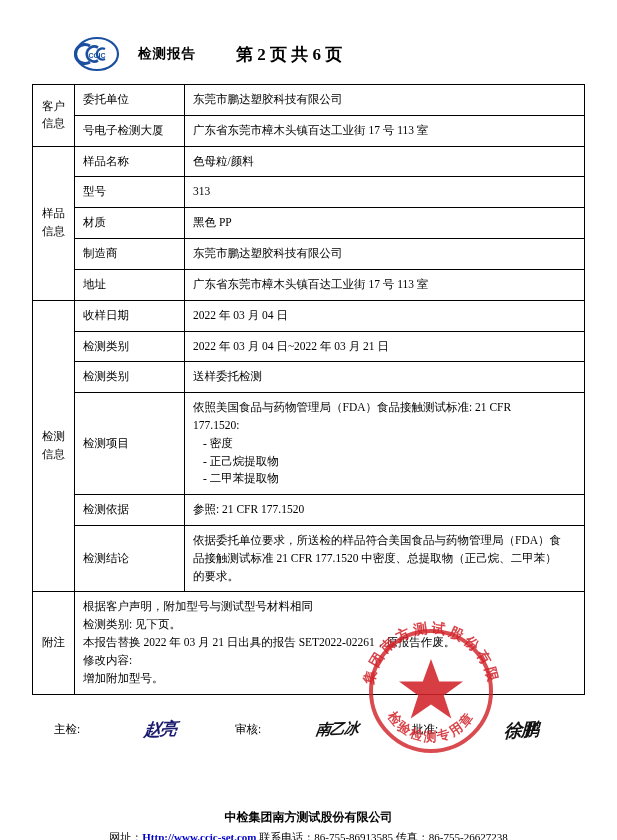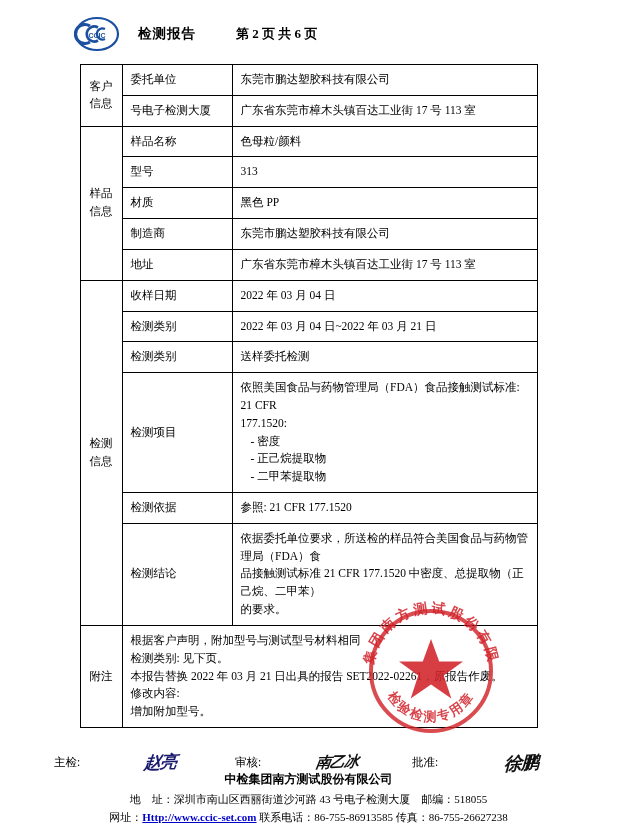--- a/index.html
+++ b/index.html
@@ -21,20 +21,21 @@
     box-sizing: border-box;
     padding: 0;
   }
 
   
   .header {
     display: flex;
     align-items: center;
     padding: 16px 30px 10px 30px;
     box-sizing: border-box;
+    margin-top: 20px;
   }
   .logo {
     width: 46px;
     height: 36px;
     flex: 0 0 auto;
     position: relative;
     margin-left: 44px;
   }
   .logo svg { display: block; }
   .hdr-title {
@@ -44,30 +45,30 @@
     letter-spacing: 1px;
     white-space: nowrap;
   }
   .hdr-code {
     font-size: 11.5px;
     font-weight: bold;
     margin-left: 42px;
     white-space: nowrap;
   }
   .hdr-page {
-    font-size: 13px;
+    font-size: 17px;
     font-weight: bold;
     margin-left: 40px;
     white-space: nowrap;
   }
 
   
   table.main {
     border-collapse: collapse;
-    width: 458px;
+    width: 553px;
     margin: 2px auto 0 auto;
     table-layout: fixed;
   }
   table.main td {
     border: 1px solid #000;
     font-size: 11.5px;
     padding: 6px 8px;
     vertical-align: middle;
     line-height: 1.55;
   }
@@ -317,20 +318,19 @@
       </text>
       <text font-family="Liberation Serif, serif" font-size="13" font-weight="bold" fill="#d2232a" opacity="0.85" letter-spacing="2">
         <textPath href="#arcBot" startOffset="50%" text-anchor="middle">检验检测专用章</textPath>
       </text>
       <polygon points="76,44 84.2,66.5 108,66.5 88.8,80.5 96.3,103.5 76,89.5 55.7,103.5 63.2,80.5 44,66.5 67.8,66.5" fill="#d2232a" opacity="0.88"></polygon>
     </svg>
   </div>
 
   <div class="footer">
     <div class="f1">中检集团南方测试股份有限公司</div>
-    <div>地　址：深圳市南山区西丽街道沙河路 43 号电子检测大厦　邮编：518055</div>
     <div>
       <span>网址：</span><a href="#">Http://www.ccic-set.com</a>
       <span>联系电话：86-755-86913585 传真：86-755-26627238</span>
     </div>
   </div>
 
 </div>
 
 </body></html>

